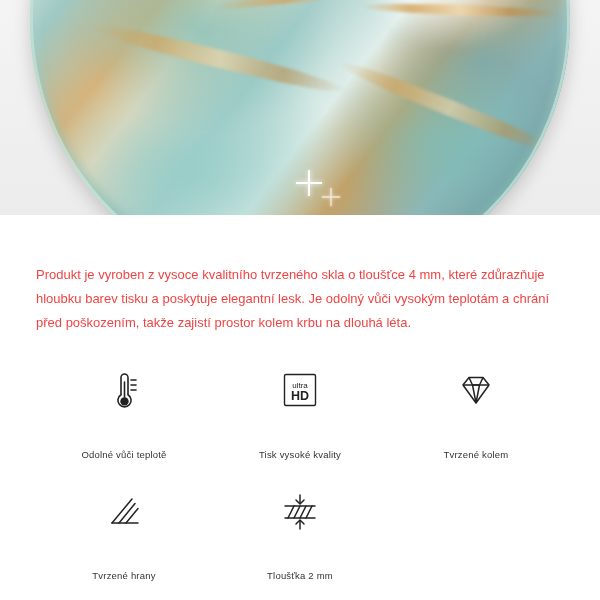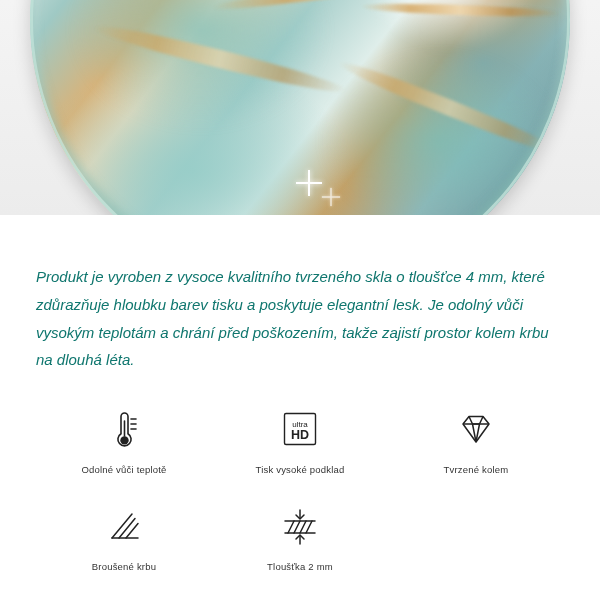--- a/index.html
+++ b/index.html
@@ -127,26 +127,25 @@
     font-family: "Liberation Serif", serif;
     font-size: 25px;
     line-height: 1.42;
     color: #1a1a1a;
     font-weight: 400;
     margin: 0 0 20px 0;
     letter-spacing: .2px;
   }
   .headline .l2 { display: block; }
   .paragraph {
-    font-size: 15px;
+    font-size: 13px;
     line-height: 1.85;
-    color: #0f766e;
+    color: #ef4444;
     margin: 0;
     max-width: 540px;
-    font-style: italic;
   }
 
   
   .features {
     margin-top: 28px;
     display: grid;
     grid-template-columns: repeat(3, 1fr);
     row-gap: 16px;
   }
   .feature {
@@ -160,20 +159,21 @@
     display: flex;
     align-items: center;
     justify-content: flex-end;
     margin-bottom: 12px;
   }
   .feature-label {
     font-size: 9.5px;
     color: #333333;
     letter-spacing: .2px;
     text-align: center;
+    margin-top: 24px;
   }
   svg { display: block; }
 </style>
 </head>
 <body>
 
 <div class="page">
 
   <div class="hero">
     <div class="hero-bg"></div>
@@ -219,21 +219,21 @@
       </div>
 
       <div class="feature">
         <div class="feature-icon">
           <svg width="42" height="40" viewBox="0 0 42 40">
             <rect x="5.5" y="3.5" width="31" height="31" rx="1.5" fill="none" stroke="#222" stroke-width="1.4"></rect>
             <text x="21" y="16.5" text-anchor="middle" font-family="Liberation Sans, sans-serif" font-size="8" fill="#222">ultra</text>
             <text x="21" y="29" text-anchor="middle" font-family="Liberation Sans, sans-serif" font-size="12.5" font-weight="bold" fill="#222">HD</text>
           </svg>
         </div>
-        <div class="feature-label">Tisk vysoké podklad</div>
+        <div class="feature-label">Tisk vysoké kvality</div>
       </div>
 
 
       <div class="feature">
         <div class="feature-icon">
           <svg width="44" height="38" viewBox="0 0 44 38">
             <g fill="none" stroke="#222" stroke-width="1.5" stroke-linejoin="round">
               <path d="M9 13 L15 5.5 H29 L35 13 L22 31 Z"></path>
               <path d="M9 13 H35"></path>
               <path d="M15 5.5 L18.5 13 L22 31"></path>
@@ -249,21 +249,21 @@
         <div class="feature-icon">
           <svg width="44" height="38" viewBox="0 0 44 38">
             <g stroke="#222" stroke-width="1.5" stroke-linecap="round" fill="none">
               <path d="M10 30 L30 6"></path>
               <path d="M17 30 L33 10.5"></path>
               <path d="M24 30 L36 15.5"></path>
               <path d="M10 30 H36"></path>
             </g>
           </svg>
         </div>
-        <div class="feature-label">Broušené krbu</div>
+        <div class="feature-label">Tvrzené hrany</div>
       </div>
 
       <div class="feature">
         <div class="feature-icon">
           <svg width="46" height="40" viewBox="0 0 46 40">
             <g stroke="#222" stroke-width="1.5" fill="none" stroke-linecap="round">
               <path d="M23 3 V11"></path>
               <path d="M19 8 L23 12 L27 8"></path>
               <path d="M23 37 V29"></path>
               <path d="M19 32 L23 28 L27 32"></path>

